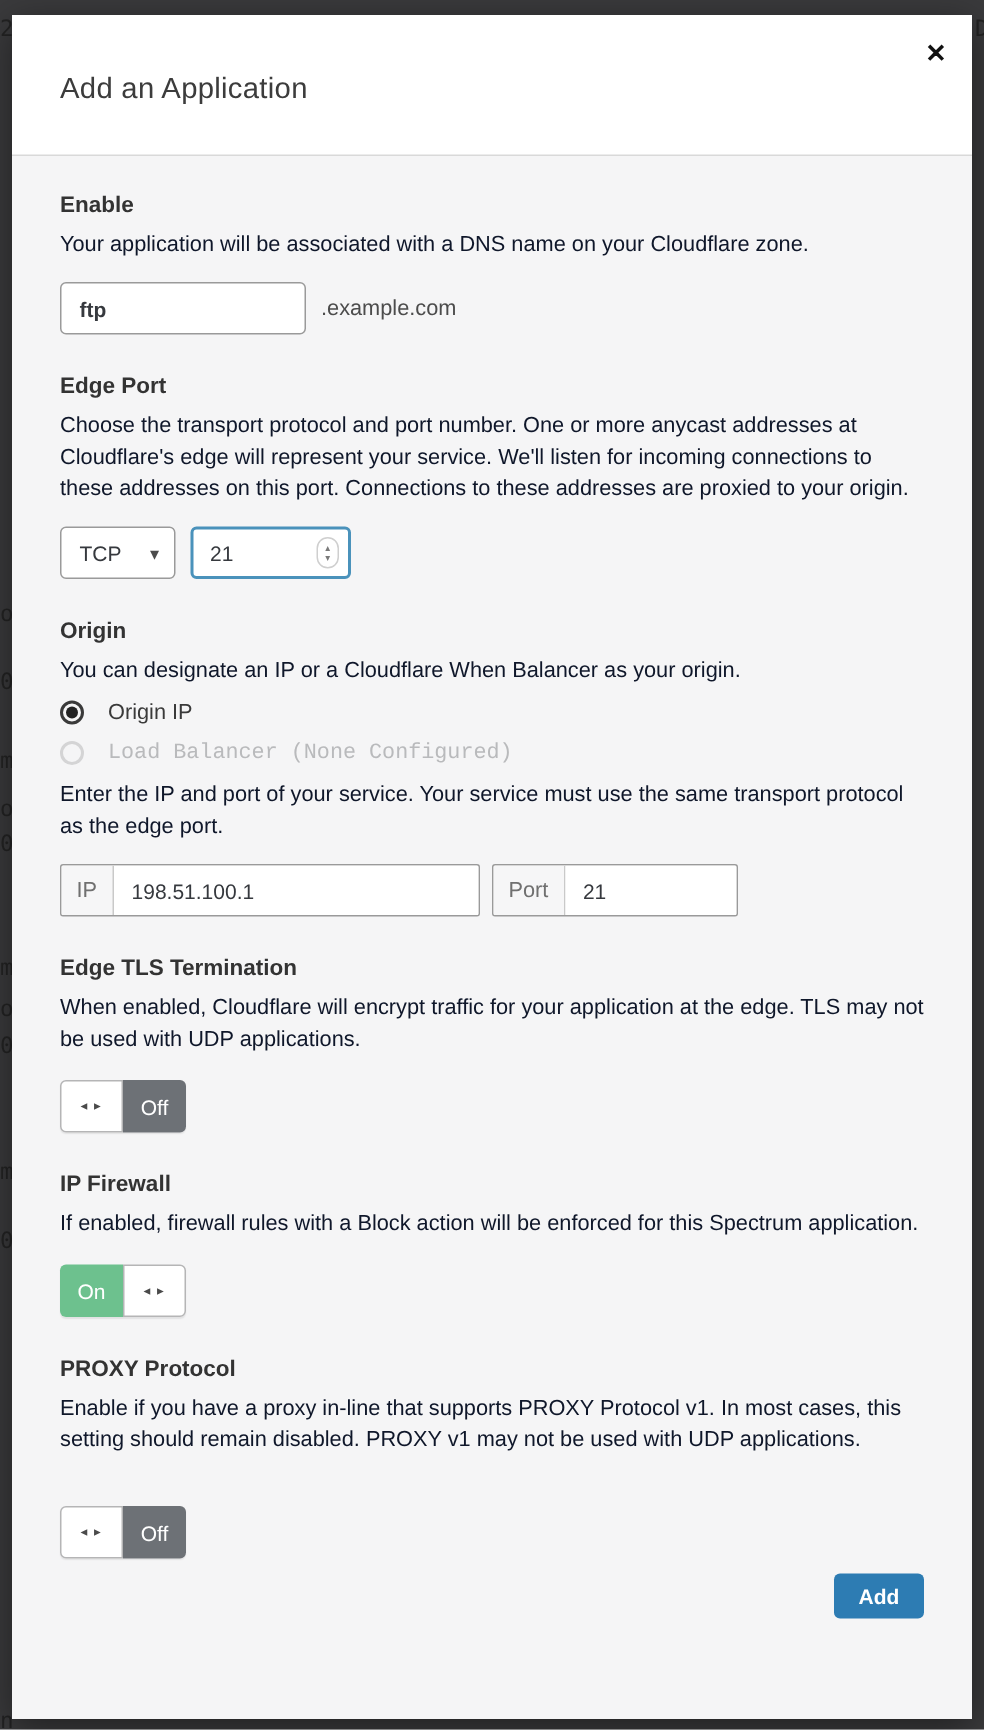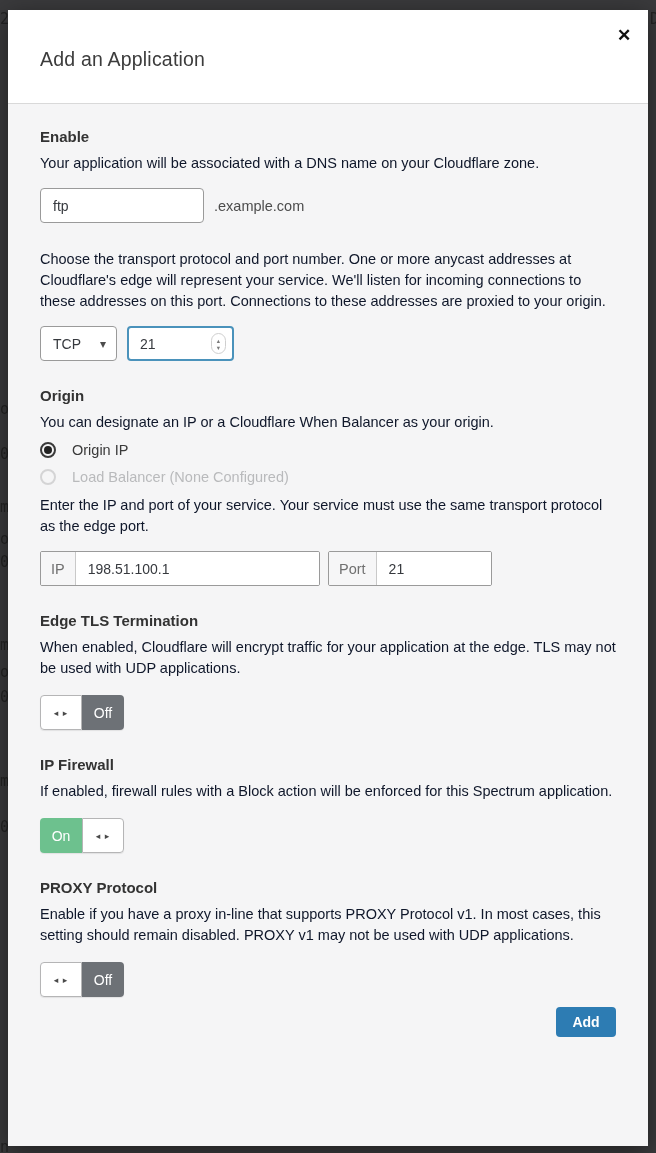--- a/index.html
+++ b/index.html
@@ -33,21 +33,21 @@
     background:none; border:none; cursor:pointer;
     font-size:17px; font-weight:700; color:#111; line-height:28px; text-align:center;
   }
   .modal-body { padding:24px 32px 0 32px; }
   .section { margin-bottom:26px; }
   .sec-label { font-size:15px; font-weight:700; color:#333; margin-bottom:8px; }
   .sec-desc  { font-size:14.5px; color:#0f172a; line-height:21px; max-width:578px; margin-bottom:14px; }
   
   .text-input {
     height:35px; border:1px solid #9a9a9a; border-radius:4px; background:#fff;
-    font-family:inherit; font-size:14px; color:#36393e; padding:0 12px; outline:none;
+    font-family:inherit; font-size:14px; color:#36393e; padding:0 12px; outline:none;font-weight:bold;
   }
   .row { display:flex; align-items:center; }
   .suffix { font-size:14.5px; color:#4c4c4c; margin-left:10px; }
   
   .select {
     width:77px; height:35px; background:#fff; border:1px solid #9a9a9a; border-radius:4px;
     display:flex; align-items:center; justify-content:space-between;
     padding:0 10px 0 12px; font-size:14px; color:#36393e; cursor:pointer; margin-right:10px;
   }
   .select .chev { font-size:12px; color:#4c4c4c; }
@@ -72,21 +72,21 @@
   .radio-row { display:flex; align-items:center; margin-bottom:9px; min-height:18px; }
   .radio {
     width:16px; height:16px; border-radius:50%; border:2px solid #3a3a3a;
     position:relative; flex:0 0 16px; cursor:pointer;
   }
   .radio.checked::after {
     content:""; position:absolute; inset:2px; border-radius:50%; background:#222;
   }
   .radio.disabled { border-color:#d4d4d5; cursor:default; }
   .radio-label { font-size:14.5px; color:#3a3a3a; margin-left:16px; }
-  .radio-label.disabled { color:#b9babc; }
+  .radio-label.disabled { color:#b9babc;font-family:Liberation Mono, monospace; }
   
   .pre-group {
     display:flex; align-items:stretch; height:35px; background:#fff;
     border:1px solid #9a9a9a; border-radius:2px; overflow:hidden;
   }
   .pre-group .prefix {
     display:flex; align-items:center; padding:0 10px;
     background:#f6f6f7; border-right:1px solid #c9c9c9;
     font-size:14.5px; color:#707070;
   }
@@ -153,20 +153,21 @@
     <div class="section">
       <div class="sec-label">Enable</div>
       <div class="sec-desc">Your application will be associated with a DNS name on your Cloudflare zone.</div>
       <div class="row">
         <input class="text-input" style="width: 164px;" value="ftp">
         <span class="suffix">.example.com</span>
       </div>
     </div>
 
     <div class="section">
+      <div class="sec-label">Edge Port</div>
       <div class="sec-desc">Choose the transport protocol and port number. One or more anycast addresses at Cloudflare's edge will represent your service. We'll listen for incoming connections to these addresses on this port. Connections to these addresses are proxied to your origin.</div>
       <div class="row">
         <div class="select">
           <span>TCP</span>
           <span class="chev">▾</span>
         </div>
         <div class="num-wrap">
           <input value="21" style="">
           <div class="spinner">
             <span>▴</span>
@@ -213,21 +214,21 @@
       <div class="sec-label">IP Firewall</div>
       <div class="sec-desc" style="margin-bottom:16px;">If enabled, firewall rules with a Block action will be enforced for this Spectrum application.</div>
       <div class="toggle">
         <span class="tg-seg tg-on">On</span>
         <span class="tg-seg tg-knob right">◂ ▸</span>
       </div>
     </div>
 
     <div class="section" style="margin-bottom:10px;">
       <div class="sec-label">PROXY Protocol</div>
-      <div class="sec-desc" style="margin-bottom:16px;">Enable if you have a proxy in-line that supports PROXY Protocol v1. In most cases, this setting should remain disabled. PROXY v1 may not be used with UDP applications.</div>
+      <div class="sec-desc" style="margin-bottom:33px;">Enable if you have a proxy in-line that supports PROXY Protocol v1. In most cases, this setting should remain disabled. PROXY v1 may not be used with UDP applications.</div>
       <div class="toggle">
         <span class="tg-seg tg-knob left">◂ ▸</span>
         <span class="tg-seg tg-off">Off</span>
       </div>
     </div>
 
     <div class="footer">
       <button class="add-btn">Add</button>
     </div>
 

